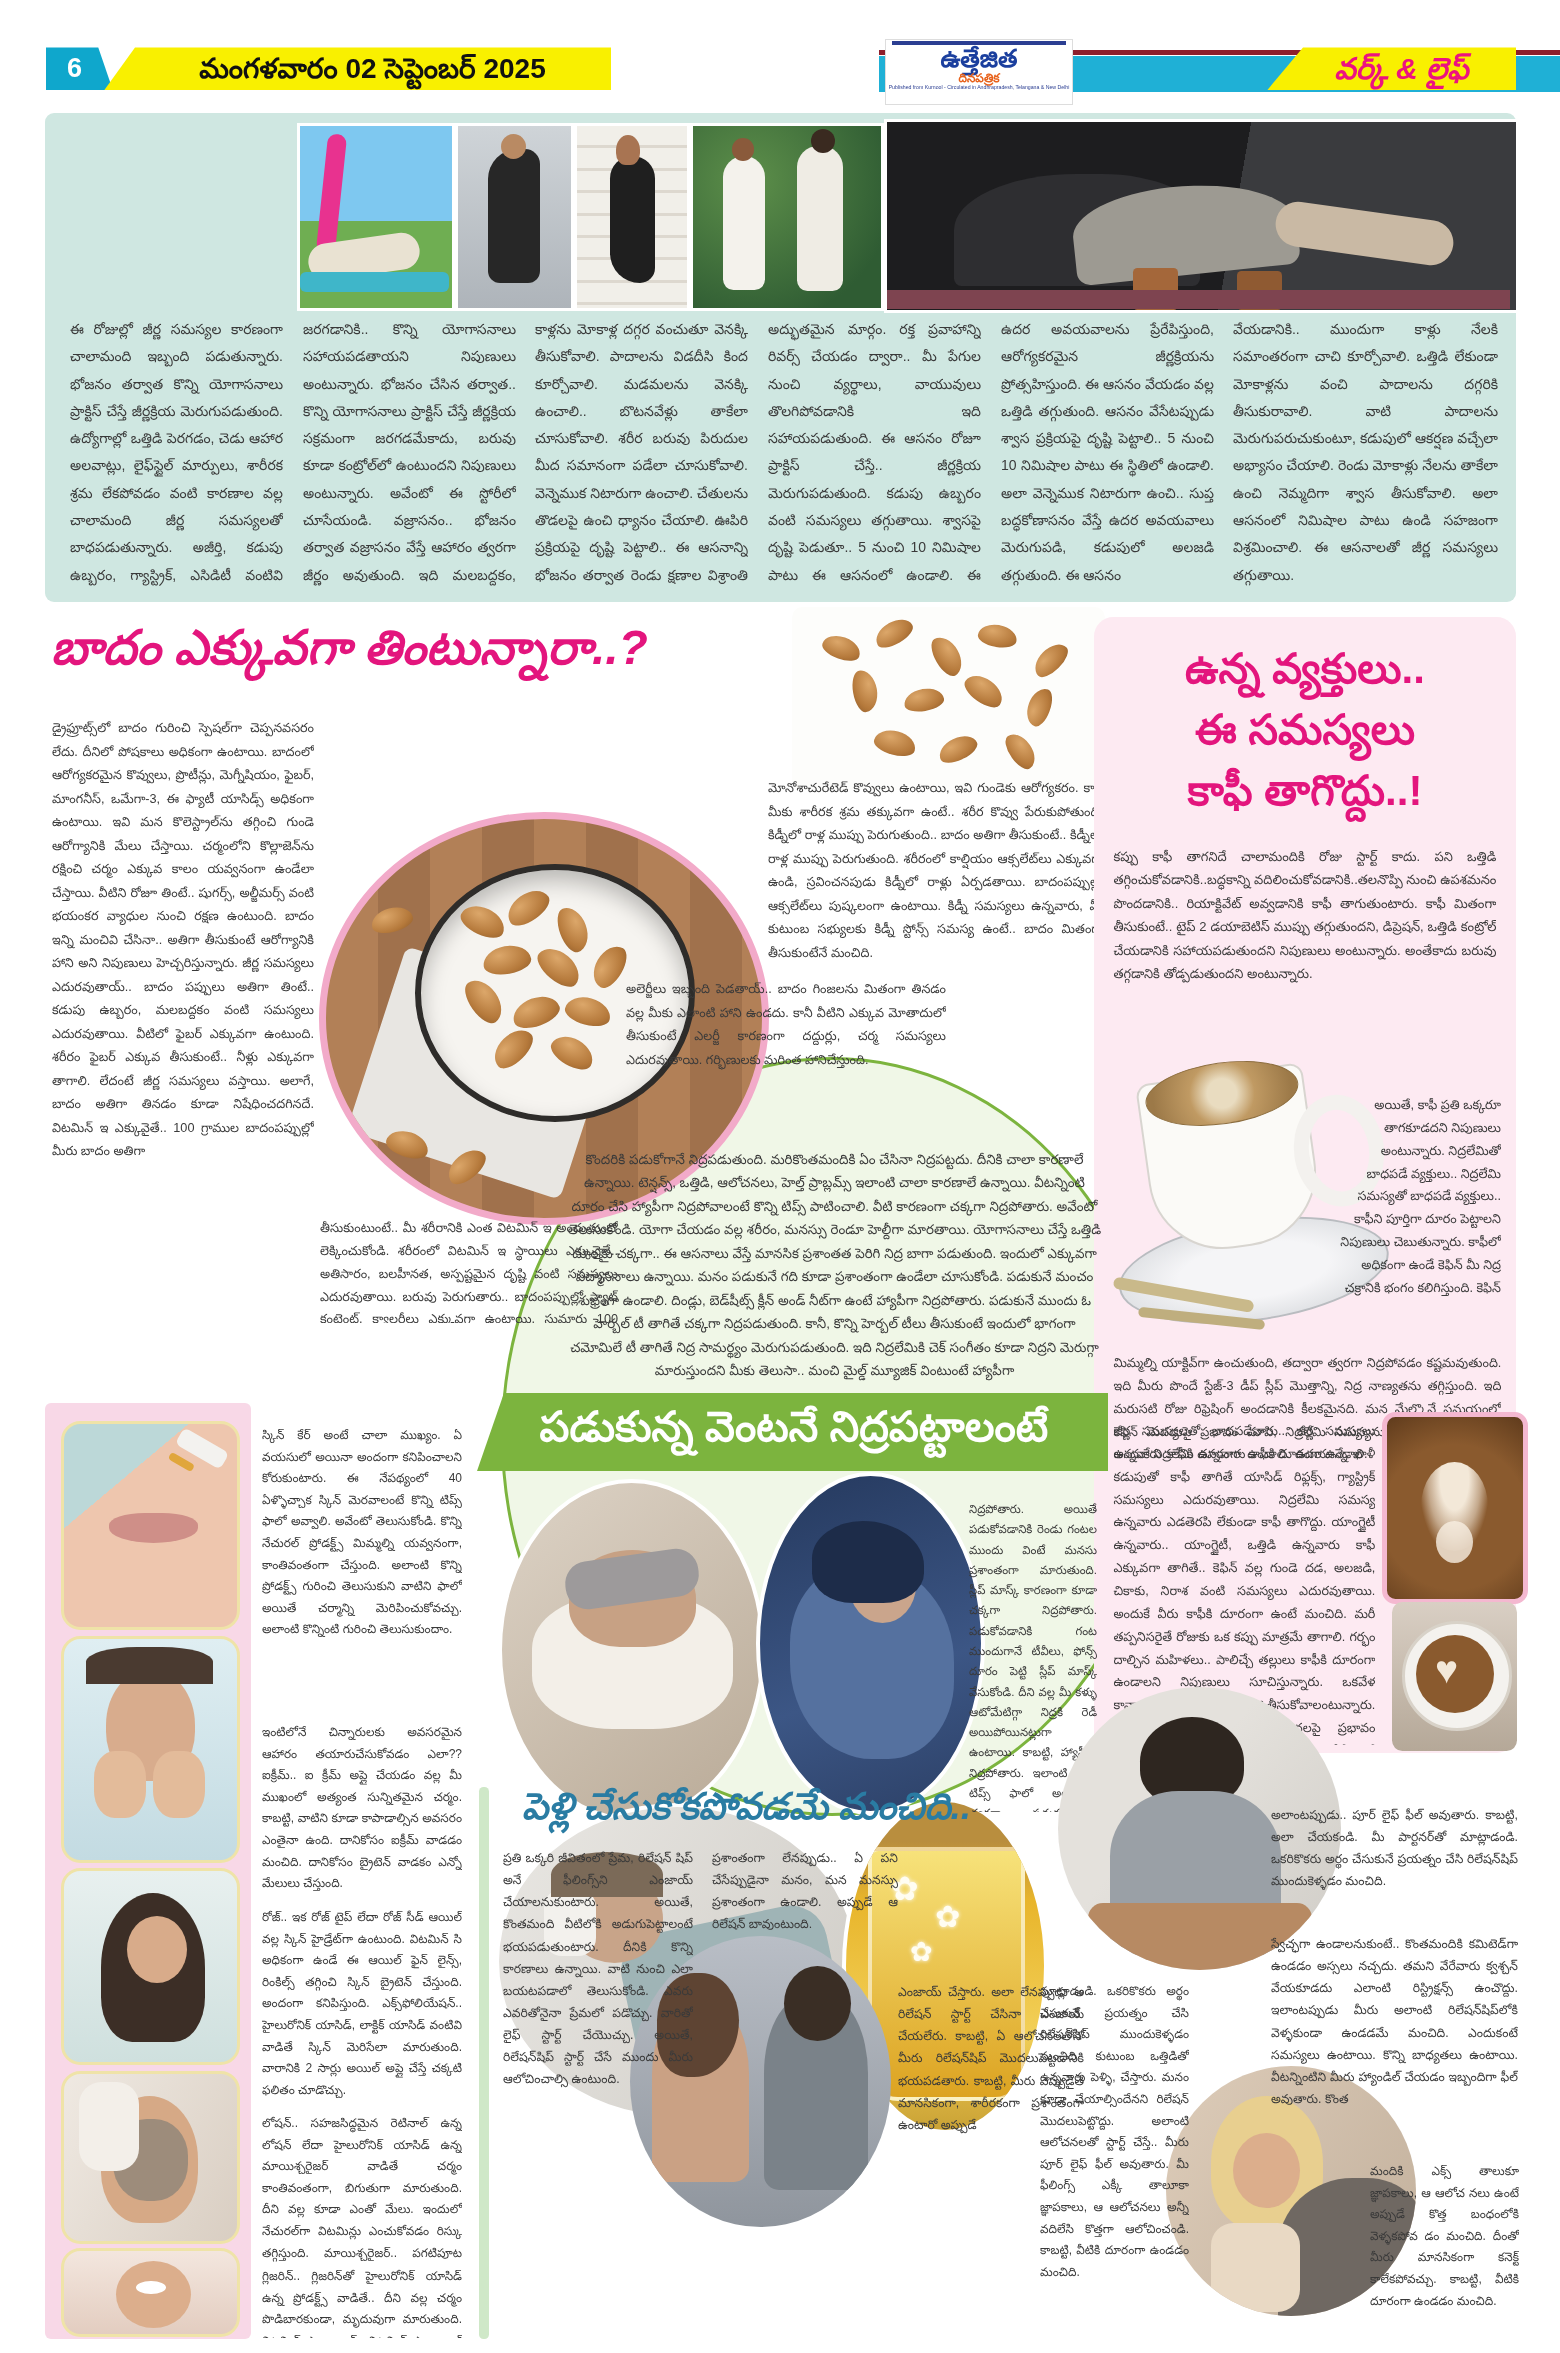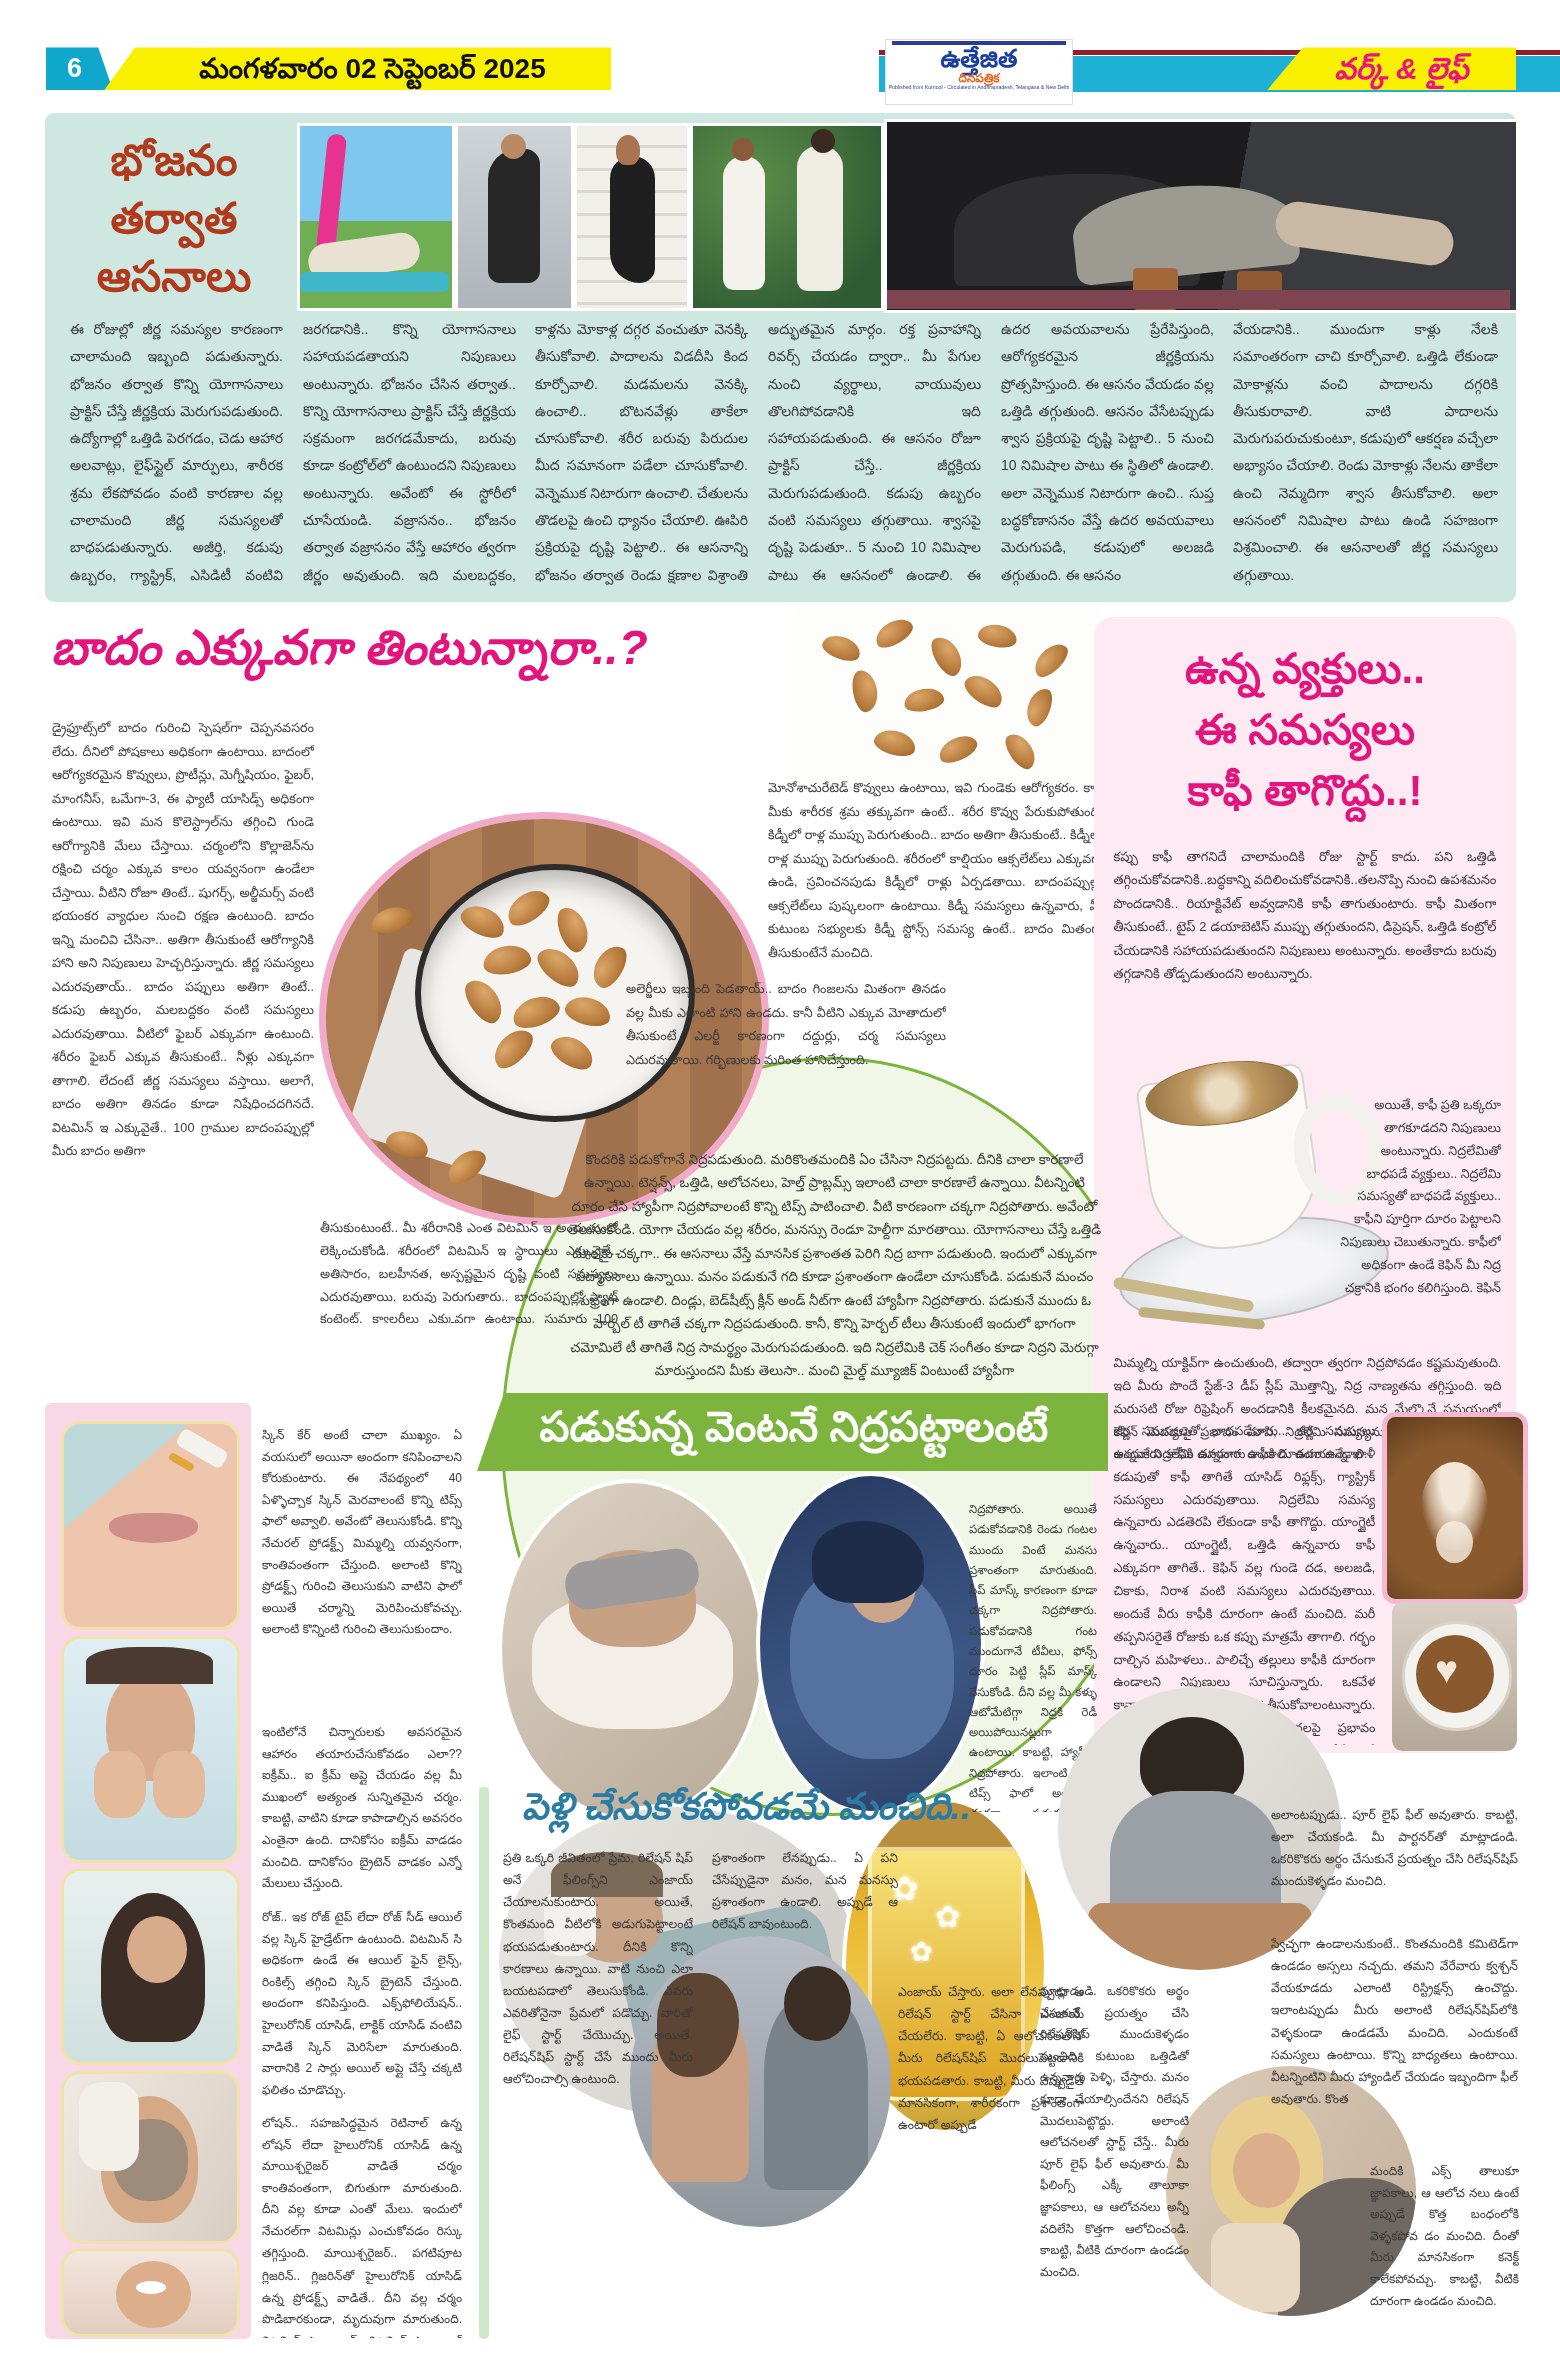--- a/index.html
+++ b/index.html
@@ -39,25 +39,20 @@
       <div style="color:#1b3f9e;font-size:25px;font-weight:bold;line-height:1.1;">ఉత్తేజిత</div>
       <div style="color:#e8611a;font-size:12px;font-weight:bold;line-height:1;">దినపత్రిక</div>
       <div style="color:#2b3e92;font-size:5.2px;line-height:1.2;white-space:nowrap;overflow:hidden;">Published from Kurnool - Circulated in Andhrapradesh, Telangana &amp; New Delhi</div>
     </div>
     <div class="abs hdr-yellow" style="left:1267px;top:10.4px;width:249px;height:43px;clip-path:polygon(36px 0,100% 0,100% 100%,0 100%);">
       <div class="abs" style="left:30px;top:4.5px;width:209px;text-align:center;color:#ec1380;font-size:30px;font-weight:bold;font-style:italic;">వర్క్ &amp; లైఫ్</div>
     </div>
   </div>
 
   <div class="abs mint-panel" style="left:45px;top:113px;width:1471px;height:489px;">
-    <div class="abs" style="left:6px;top:18px;width:246px;text-align:center;color:#b23a1c;font-weight:bold;font-size:43px;line-height:1.35;">
-      <div>భోజనం</div>
-      <div>తర్వాత</div>
-      <div>ఆసనాలు</div>
-    </div>
 
     <div class="abs photo" style="left:252px;top:10.4px;width:152px;height:182px;border:3px solid #ffffff;background:linear-gradient(#7ec8f0 0 52%,#6fae52 52% 100%);">
       <div class="abs" style="left:22.4px;top:7.5px;width:19.4px;height:119px;background:#e8328f;border-radius:9px;transform:rotate(6deg);"></div>
       <div class="abs" style="left:7.5px;top:112px;width:112px;height:37px;background:#e9e2d2;border-radius:22.4px;transform:rotate(-8deg);"></div>
       <div class="abs" style="left:0px;top:146px;width:149px;height:19.4px;background:#3fb6c9;border-radius:6px;"></div>
     </div>
     <div class="abs photo" style="left:410px;top:10.4px;width:113px;height:182px;border:3px solid #ffffff;background:linear-gradient(#cfd4d8,#aeb4ba);">
       <div class="abs" style="left:30px;top:22.4px;width:52px;height:134px;background:#272727;border-radius:30px 15px 12px 12px;"></div>
       <div class="abs" style="left:43px;top:7.5px;width:25px;height:25px;background:#b98a63;border-radius:50%;"></div>
     </div>

